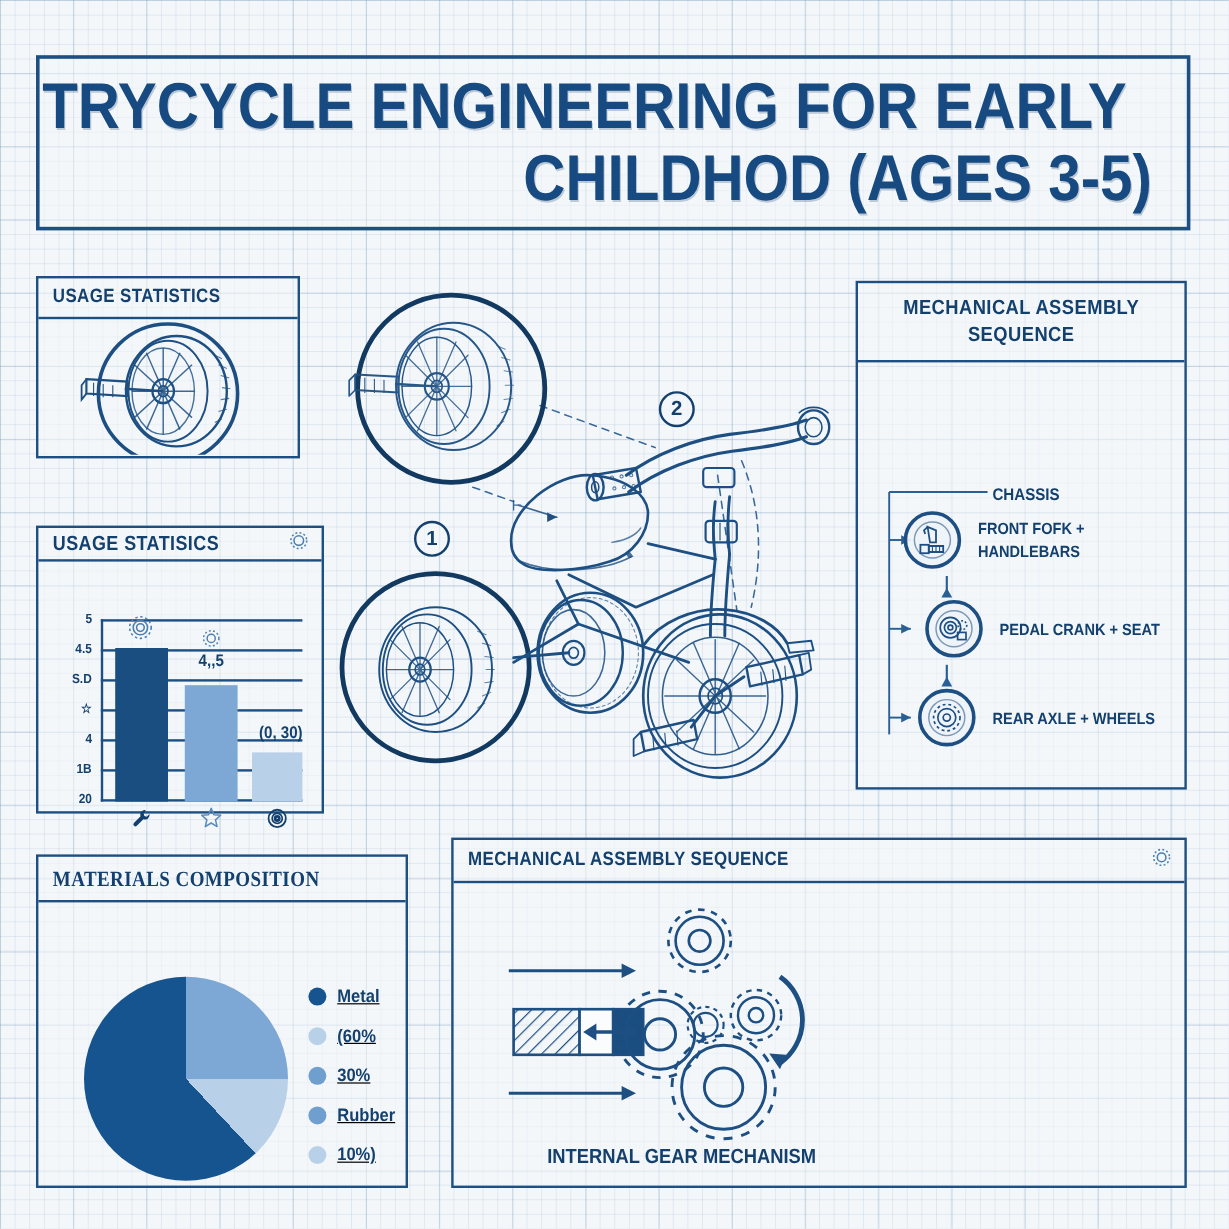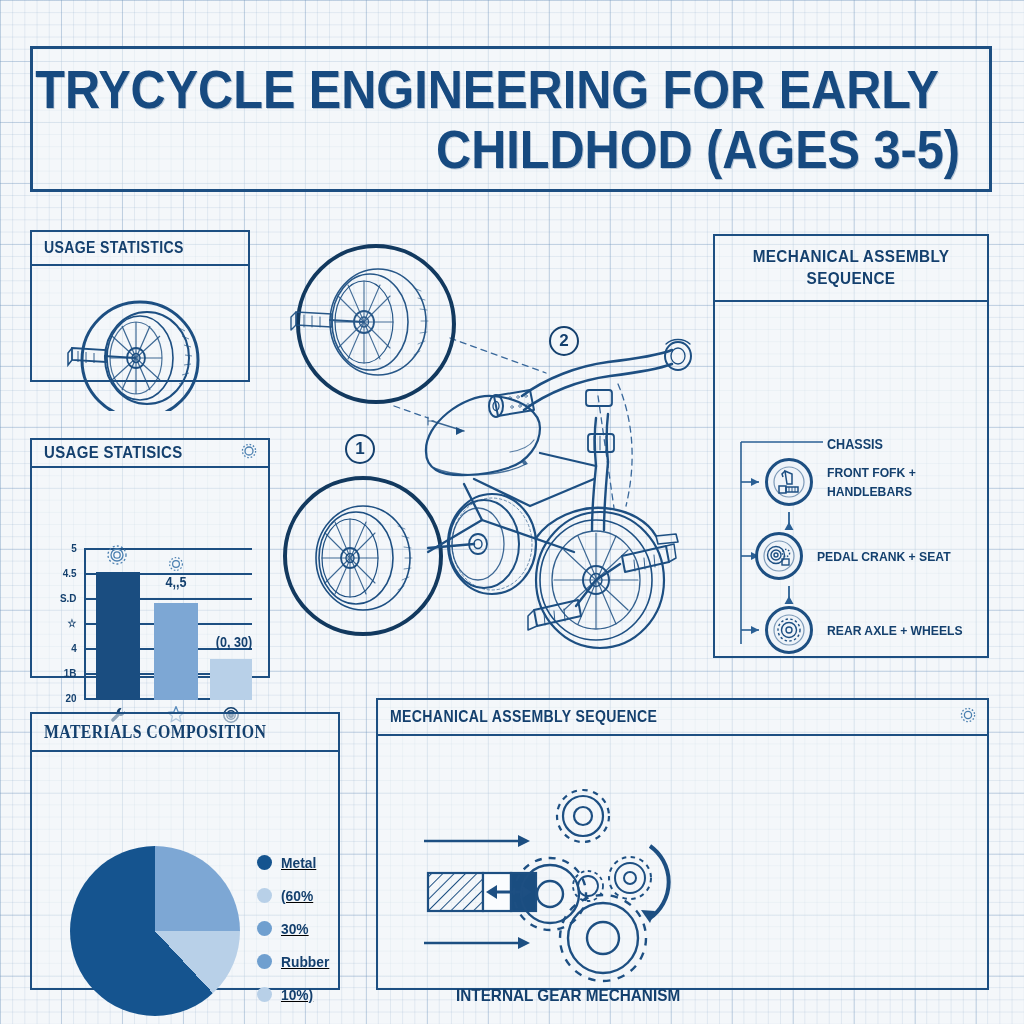--- a/index.html
+++ b/index.html
@@ -37,21 +37,21 @@
     position: relative;
   }
   .panel-title {
     color: #14406e;
     font-weight: bold;
     letter-spacing: 0.4px;
     transform: scaleX(0.88);
     transform-origin: left center;
     white-space: nowrap;
   }
-  .panel-body { position: relative; width: 100%; margin-top: 32px; }
+  .panel-body { position: relative; width: 100%; }
 
   
   #title-banner {
     left: 30px; top: 46px; width: 962px; height: 146px;
     border: 3px solid #1d4f82;
     display: flex; align-items: flex-end; justify-content: center;
     flex-direction: column;
     background: rgba(244,247,250,0.5);
   }
   .title-line {
@@ -345,37 +345,37 @@
         <path d="M74 252 L74 266"></path>
       </g>
       <g fill="#2a5f94">
         <path d="M74 196 l-4.5 -8 h9 z" transform="rotate(180 74 192)"></path>
         <path d="M74 270 l-4.5 -8 h9 z" transform="rotate(180 74 266)"></path>
       </g>
     </svg>
 
     <div class="chassis-label">CHASSIS</div>
 
-    <div class="step-row" style="left:50px; top:124px; width:220px;">
+    <div class="step-row" style="left:38px; top:124px; width:220px;">
       <div class="step-node">
         <svg width="34" height="34" viewBox="0 0 34 34">
           <g fill="none" stroke="#1d4f82" stroke-width="1.5">
             <circle cx="17" cy="17" r="15" stroke-width="1.2" opacity="0.55"></circle>
             <path d="M13 6 L20 9 L20 19 L15 19 Z"></path>
             <path d="M13 6 L10 9 L11 12"></path>
             <rect x="7" y="21" width="7" height="7"></rect>
             <path d="M14 22 h12 v5 h-12z"></path>
             <path d="M17 22 v5 M20 22 v5 M23 22 v5" stroke-width="0.9"></path>
           </g>
         </svg>
       </div>
       <div class="step-text">FRONT FOFK + HANDLEBARS</div>
     </div>
 
-    <div class="step-row" style="left:40px; top:198px; width:220px;">
+    <div class="step-row" style="left:56px; top:198px; width:220px;">
       <div class="step-node">
         <svg width="34" height="34" viewBox="0 0 34 34">
           <g fill="none" stroke="#1d4f82" stroke-width="1.4">
             <circle cx="17" cy="17" r="15" stroke-width="1.2" opacity="0.55"></circle>
             <circle cx="14" cy="16" r="8.5"></circle>
             <circle cx="14" cy="16" r="5"></circle>
             <circle cx="14" cy="16" r="2"></circle>
             <circle cx="24" cy="14" r="3.6" stroke-dasharray="1.5 1.6"></circle>
             <rect x="20" y="20" width="7" height="6"></rect>
           </g>

